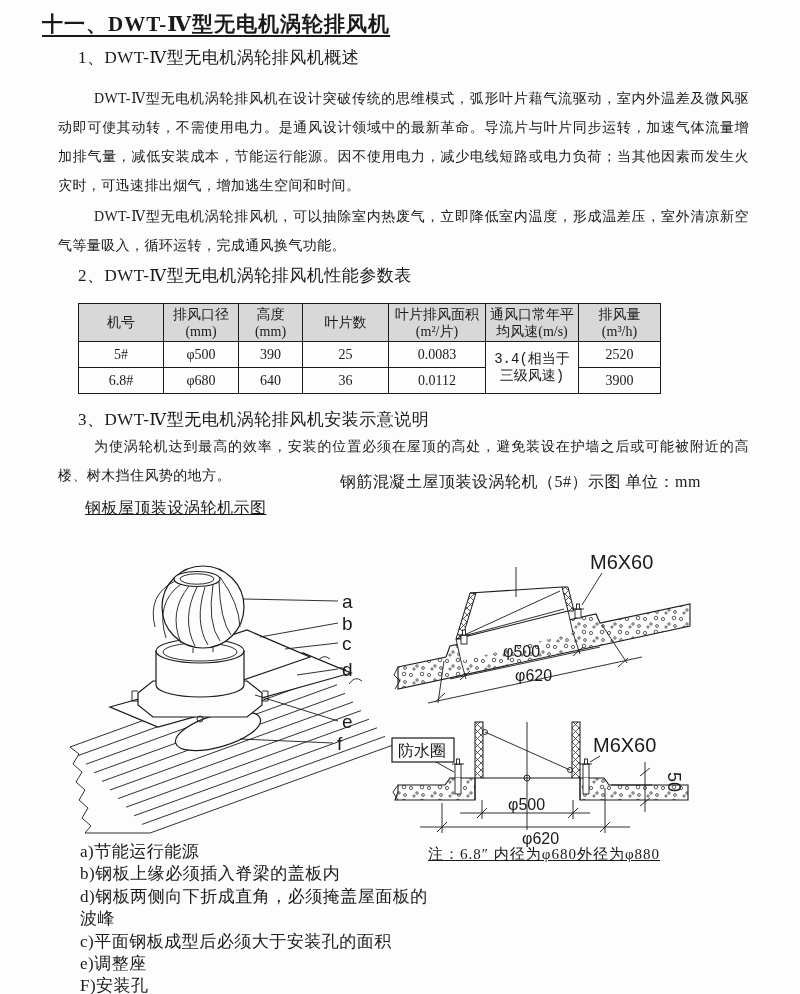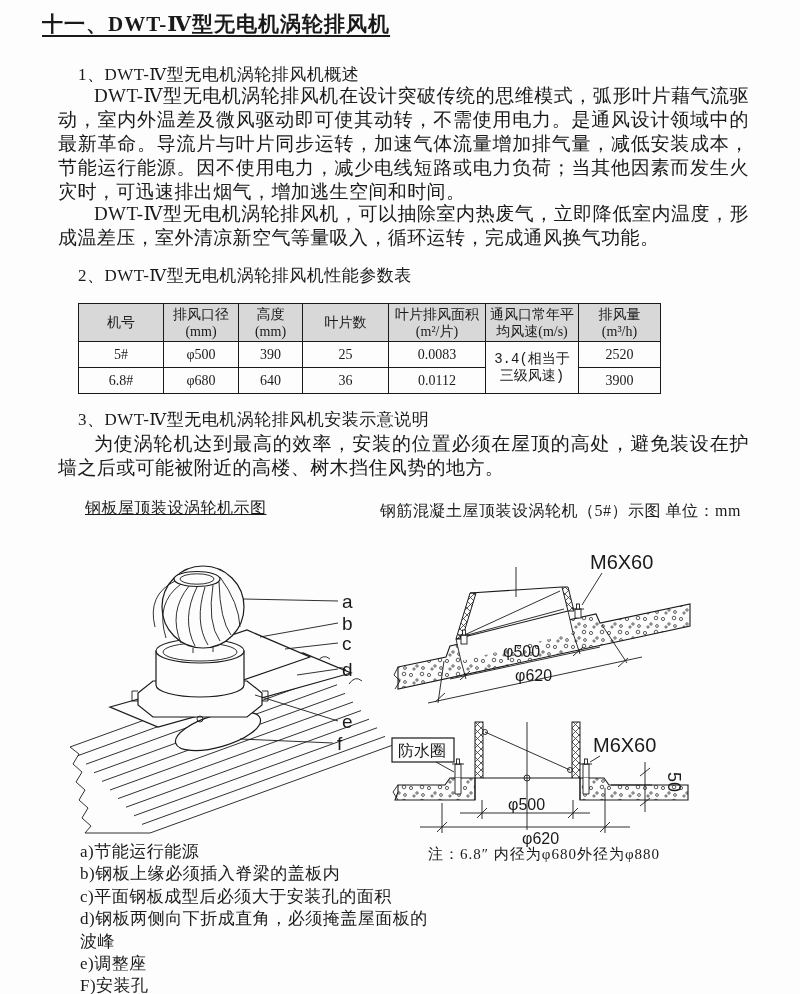--- a/index.html
+++ b/index.html
@@ -1,41 +1,41 @@
 <!DOCTYPE html>
 <html><head>
 <meta charset="utf-8">
 <style>
   html,body{margin:0;padding:0;}
   body{width:800px;height:994px;background:#fdfdfd;position:relative;
        font-family:"Liberation Serif","DejaVu Serif",serif;color:#1a1a1a;overflow:hidden;}
   .abs{position:absolute;}
   .title{font-size:21px;font-weight:bold;letter-spacing:1px;text-decoration:underline;text-underline-offset:4px;}
   .h2{font-size:17px;letter-spacing:0.5px;}
-  .para{font-size:19px;line-height:24px;text-align:justify;text-indent:36px;letter-spacing:0.4px;margin:0;}
+  .para{font-size:14px;line-height:29px;text-align:justify;text-indent:36px;letter-spacing:0.4px;margin:0;}
   table.spec{border-collapse:collapse;font-size:14px;text-align:center;table-layout:fixed;}
   table.spec th,table.spec td{border:1.2px solid #1a1a1a;padding:0 2px;overflow:hidden;}
   table.spec th{background:#d8d8d8;font-weight:normal;height:37px;line-height:17px;}
   table.spec td{height:25px;}
   .cap{font-size:16px;letter-spacing:0.5px;}
   .legend{font-size:17px;line-height:22.4px;letter-spacing:0.5px;}
   .legend div{white-space:normal;}
   .note{font-size:15px;letter-spacing:1px;}
   svg{display:block;}
   svg text{font-family:"Liberation Sans","DejaVu Sans",sans-serif;fill:#1a1a1a;}
   svg .st{fill:none;stroke:#1a1a1a;stroke-width:1.2;}
   svg .thin{fill:none;stroke:#1a1a1a;stroke-width:0.9;}
   svg .wf{fill:#fdfdfd;stroke:#1a1a1a;stroke-width:1.2;}
 </style>
 </head>
 <body>
 
 <div class="abs title" style="left:42px;top:2px;margin-top:8px;">十一、DWT-Ⅳ型无电机涡轮排风机</div>
 
-<div class="abs h2" style="left:78px;top:63px;text-align:center;">1、DWT-Ⅳ型无电机涡轮排风机概述</div>
+<div class="abs h2" style="left:78px;top:46px;text-align:center;">1、DWT-Ⅳ型无电机涡轮排风机概述</div>
 <p class="abs para" style="left:58px;top:84px;width:691px;">DWT-Ⅳ型无电机涡轮排风机在设计突破传统的思维模式，弧形叶片藉气流驱动，室内外温差及微风驱动即可使其动转，不需使用电力。是通风设计领域中的最新革命。导流片与叶片同步运转，加速气体流量增加排气量，减低安装成本，节能运行能源。因不使用电力，减少电线短路或电力负荷；当其他因素而发生火灾时，可迅速排出烟气，增加逃生空间和时间。</p>
 <p class="abs para" style="left:58px;top:202px;width:691px;">DWT-Ⅳ型无电机涡轮排风机，可以抽除室内热废气，立即降低室内温度，形成温差压，室外清凉新空气等量吸入，循环运转，完成通风换气功能。</p>
 
 <div class="abs h2" style="left:78px;top:264px;">2、DWT-Ⅳ型无电机涡轮排风机性能参数表</div>
 
 <table class="abs spec" style="left:78px;top:303px;width:582px;">
   <colgroup>
     <col style="width:85px">
       <col style="width:75px">
       <col style="width:64px">
@@ -71,21 +71,21 @@
     <td>0.0112</td>
     <td>3900</td>
   </tr>
 </tbody>
   </table>
 
 <div class="abs h2" style="left:78px;top:408px;">3、DWT-Ⅳ型无电机涡轮排风机安装示意说明</div>
 <p class="abs para" style="left:58px;top:432px;width:691px;">为使涡轮机达到最高的效率，安装的位置必须在屋顶的高处，避免装设在护墙之后或可能被附近的高楼、树木挡住风势的地方。</p>
 
 <div class="abs cap" style="left:85px;top:498px;text-decoration:underline;">钢板屋顶装设涡轮机示图</div>
-<div class="abs cap" style="left:340px;top:501px;margin-left:40px;">钢筋混凝土屋顶装设涡轮机（5#）示图 单位：mm</div>
+<div class="abs cap" style="left:340px;top:472px;">钢筋混凝土屋顶装设涡轮机（5#）示图 单位：mm</div>
 
 <svg class="abs" style="left:55px;top:535px;" width="350" height="310" viewBox="0 0 350 310">
 
   <g>
     <line class="thin" x1="15" y1="212" x2="258" y2="124"></line>
     <line class="thin" x1="23" y1="220.6" x2="266" y2="132.6"></line>
     <line class="thin" x1="31" y1="229.2" x2="274" y2="141.2"></line>
     <line class="thin" x1="39" y1="237.8" x2="282" y2="149.8"></line>
     <line class="thin" x1="47" y1="246.4" x2="290" y2="158.4"></line>
     <line class="thin" x1="55" y1="255" x2="298" y2="167"></line>
@@ -280,22 +280,22 @@
   <g class="thin">
     <line x1="52" y1="103" x2="52" y2="133"></line>
     <line x1="215" y1="88" x2="215" y2="133"></line>
     <line x1="30" y1="127" x2="240" y2="127"></line>
     <line x1="47" y1="132" x2="57" y2="122"></line>
     <line x1="210" y1="132" x2="220" y2="122"></line>
   </g>
   <text x="132" y="144" font-size="16">φ620</text>
 </svg>
 
-<div class="abs note" style="left:428px;top:845px;">注：6.8″ 内径为φ680外径为φ880</div>
+<div class="abs note" style="left:428px;top:845px;text-decoration:underline;">注：6.8″ 内径为φ680外径为φ880</div>
 
 <div class="abs legend" style="left:80px;top:841px;width:352px;">
   <div>a)节能运行能源</div>
   <div>b)钢板上缘必须插入脊梁的盖板内</div>
+  <div>d)钢板两侧向下折成直角，必须掩盖屋面板的波峰</div>
   <div>c)平面钢板成型后必须大于安装孔的面积</div>
-  <div>d)钢板两侧向下折成直角，必须掩盖屋面板的波峰</div>
   <div>e)调整座</div>
   <div>F)安装孔</div>
 </div>
 
 </body></html>

